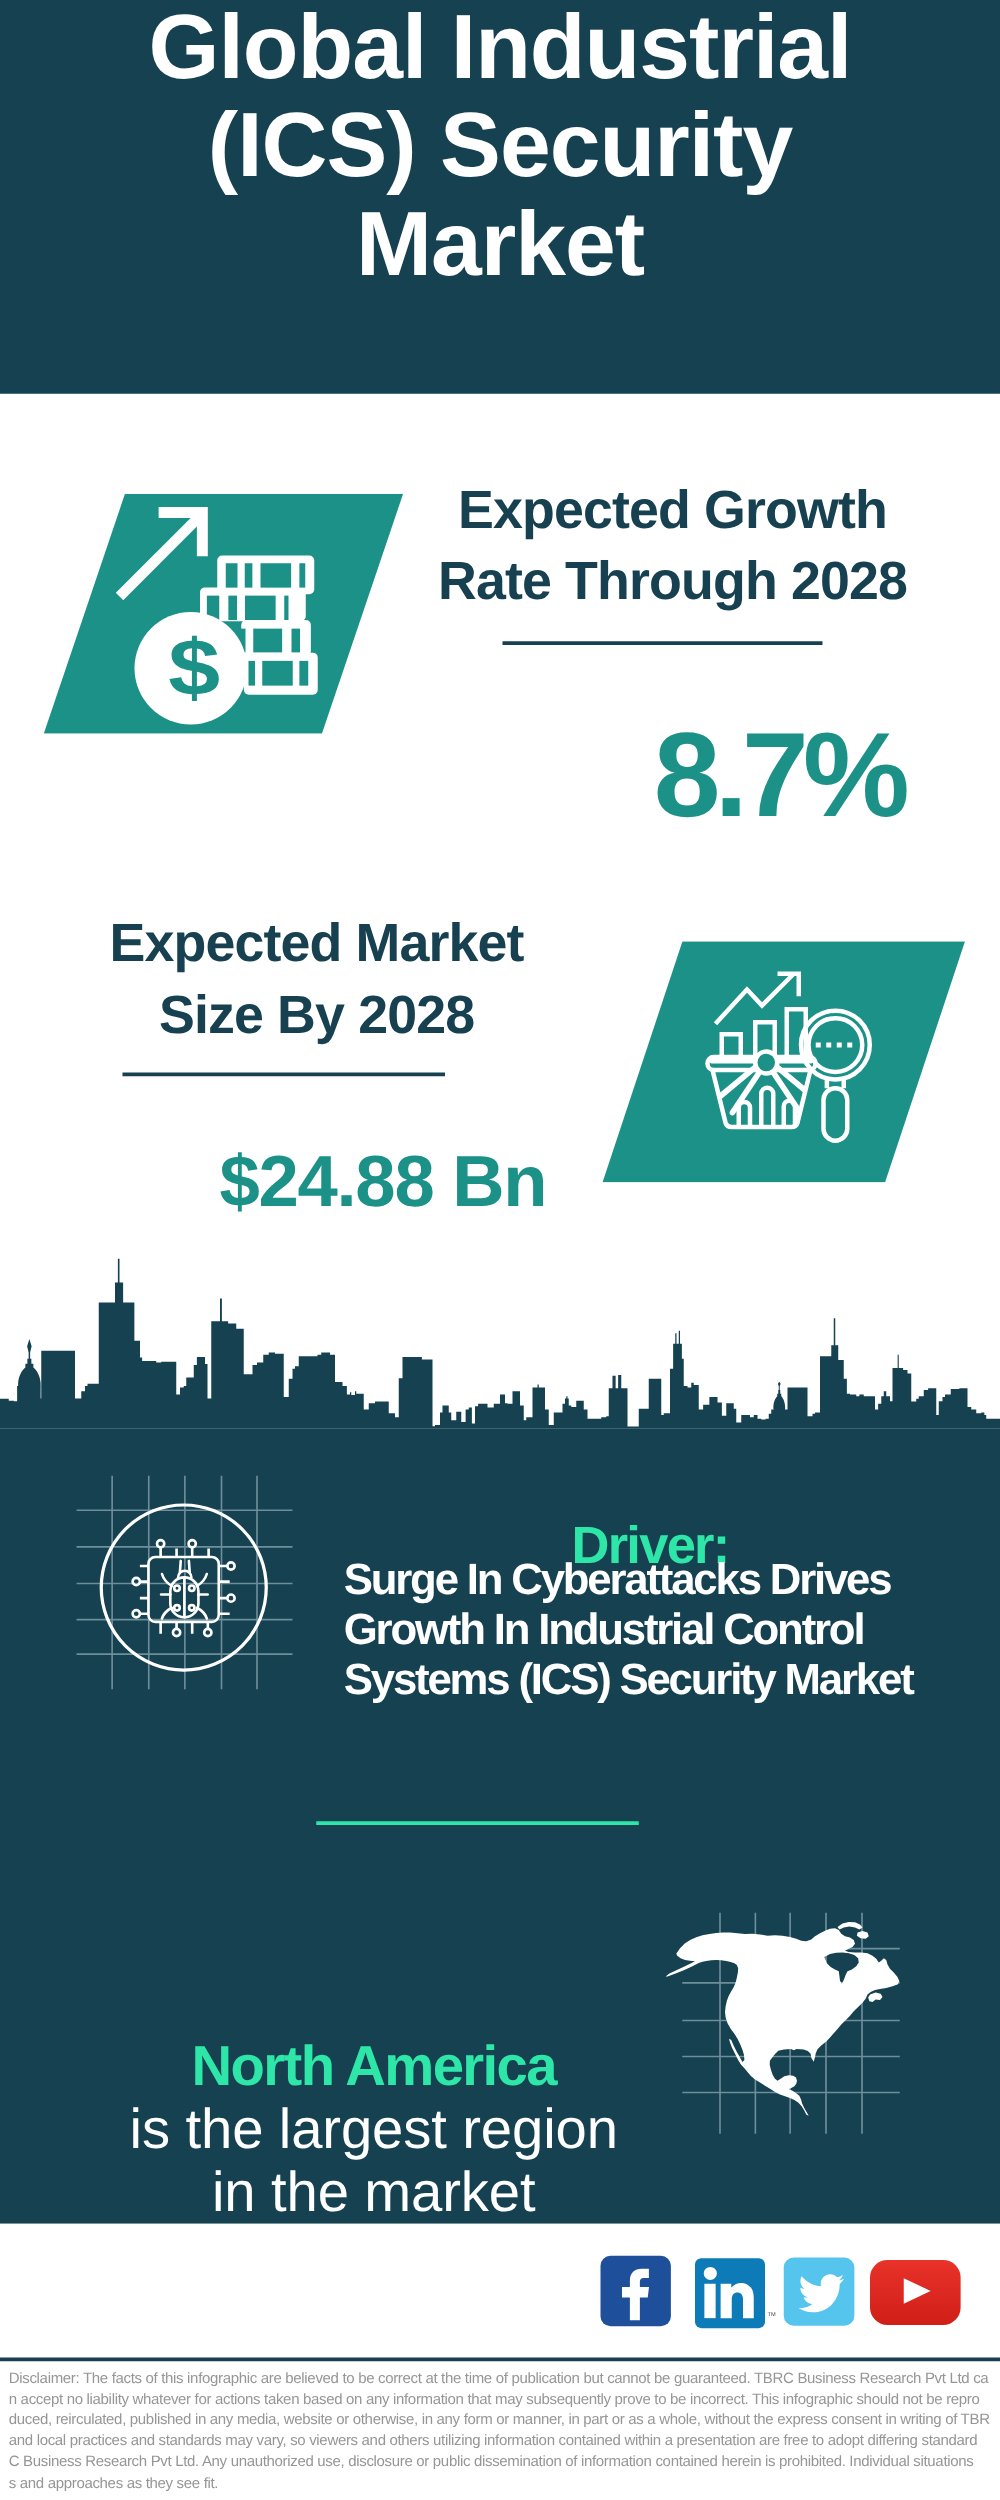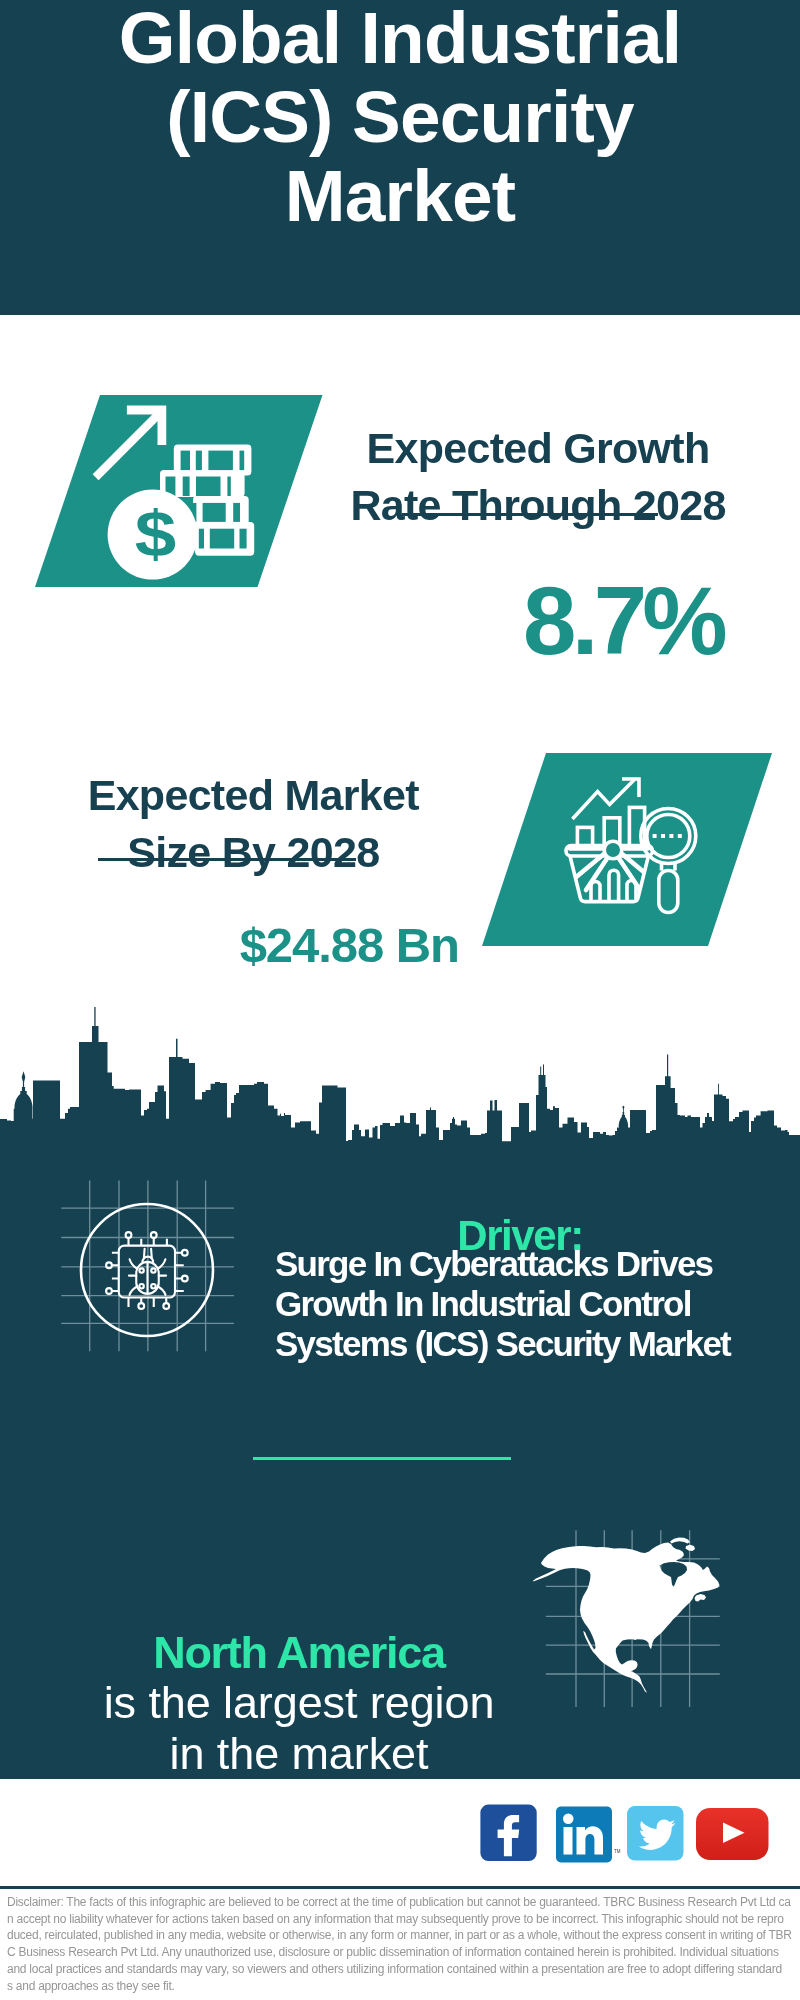--- a/index.html
+++ b/index.html
@@ -19,23 +19,23 @@
          clip-path:polygon(65px 0, 287.5px 0, 222.5px 192px, 0 192px);}
   #icon-money{left:35px;top:395px;}
   #head1{left:288px;top:380.3px;width:500px;}
   #rule1{left:402px;top:513px;width:256px;}
   #val1{left:323px;top:548.7px;width:400px;font-size:96px;line-height:96px;letter-spacing:-4.7px;}
   #para2{left:482px;top:753px;width:290px;height:193px;
          clip-path:polygon(64px 0, 290px 0, 226px 193px, 0 193px);}
   #icon-market{left:482px;top:753px;}
   #head2{left:3.3px;top:727.2px;width:500px;}
   #rule2{left:98px;top:858px;width:258px;}
-  #val2{left:59px;top:885.2px;width:400px;font-size:49px;line-height:73.5px;letter-spacing:-1.05px;}
+  #val2{left:37px;top:885.2px;width:400px;font-size:58px;line-height:73.5px;letter-spacing:-1.05px;}
   .stat-head{position:absolute;color:#174150;font-weight:bold;font-size:43px;
-             line-height:57px;letter-spacing:-0.7px;text-align:center;margin-top:40px;}
+             line-height:57px;letter-spacing:-0.7px;text-align:center;}
   .stat-rule{position:absolute;height:3px;background:#174150;}
   .stat-val{position:absolute;color:#1c9188;font-weight:bold;text-align:right;white-space:nowrap;margin-top:24px;}
 
   #skyline{left:0;top:1000px;}
   
   #dark-band{left:0;top:1143px;width:800px;height:636px;background:#154151;}
   #icon-chip{left:50px;top:1170px;}
   #icon-map{left:530px;top:1515px;}
   #driver-label{left:270px;top:1215px;width:500px;text-align:center;color:#2de6a8;
                 font-weight:bold;font-size:42px;line-height:42px;letter-spacing:-1.4px;}
@@ -266,18 +266,18 @@
     <g>
       <rect x="221" y="13" width="72.5" height="52" rx="14" fill="url(#ytg)"></rect>
       <polygon points="248,27.5 248,48 269.5,37.75" fill="#ffffff"></polygon>
     </g>
   </svg>
   <div class="abs" id="rule-band"></div>
   <div class="abs" id="disclaimer">
     <div>Disclaimer: The facts of this infographic are believed to be correct at the time of publication but cannot be guaranteed. TBRC Business Research Pvt Ltd ca</div>
     <div>n accept no liability whatever for actions taken based on any information that may subsequently prove to be incorrect. This infographic should not be repro</div>
     <div>duced, reirculated, published in any media, website or otherwise, in any form or manner, in part or as a whole, without the express consent in writing of TBR</div>
+    <div>and local practices and standards may vary, so viewers and others utilizing information contained within a presentation are free to adopt differing standard</div>
     <div>C Business Research Pvt Ltd. Any unauthorized use, disclosure or public dissemination of information contained herein is prohibited. Individual situations</div>
-    <div>and local practices and standards may vary, so viewers and others utilizing information contained within a presentation are free to adopt differing standard</div>
     <div>s and approaches as they see fit.</div>
   </div>
 
 </div>
 
 </body></html>

